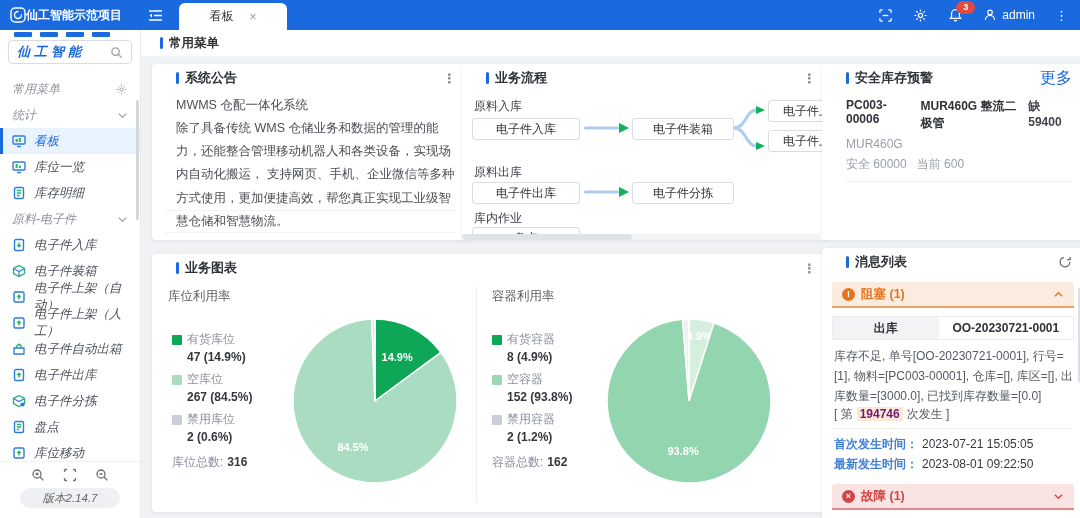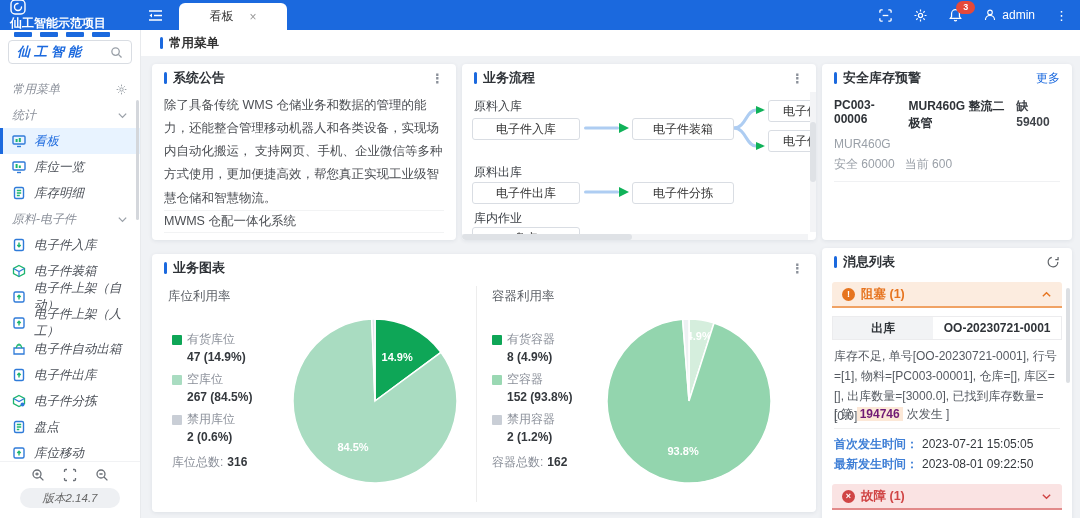--- a/index.html
+++ b/index.html
@@ -1,19 +1,19 @@
 <!DOCTYPE html>
 <html><head>
 <meta charset="utf-8">
 <style>
   html,body{margin:0;padding:0;background:#e7e9ec;font-family:"Liberation Sans","DejaVu Sans",sans-serif;}
   .stage{position:relative;width:1080px;height:518px;background:#f0f2f5;overflow:hidden;}
   
   .topbar{position:absolute;left:0;top:0;right:0;height:30px;background:#1b69de;display:flex;align-items:center;z-index:30;}
-  .logo{width:140px;display:flex;padding-left:10px;box-sizing:border-box;color:#fff;font-size:12px;font-weight:bold;flex-direction:column;}
+  .logo{width:140px;display:flex;align-items:center;padding-left:10px;box-sizing:border-box;color:#fff;font-size:12px;font-weight:bold;}
   .collapse{margin-left:8px;cursor:pointer;display:flex;align-items:center;}
   .tab{margin-left:16px;align-self:flex-end;height:27px;width:108px;background:#fff;border-radius:6px 6px 0 0;display:flex;align-items:center;justify-content:center;gap:16px;font-size:12px;color:#333;cursor:pointer;}
   .tabx{color:#999;font-size:12px;cursor:pointer;}
   .topicons{margin-left:auto;display:flex;align-items:center;gap:20px;padding-right:12px;color:#fff;}
   .bellwrap{position:relative;display:flex;}
   .badge{position:absolute;top:-7px;left:8px;background:#e5493a;color:#fff;font-size:9px;height:13px;min-width:13px;padding:0 3px;border-radius:8px;line-height:13px;text-align:center;font-weight:bold;}
   .adminbox{display:flex;align-items:center;gap:5px;font-size:12px;cursor:pointer;}
   .vdots{font-size:13px;cursor:pointer;}
   
   .sidebar{position:absolute;left:0;top:30px;bottom:0;width:140px;background:#fff;border-right:1px solid #e8eaed;z-index:20;font-style:italic;}
@@ -29,24 +29,24 @@
   .sel{background:#e8f3ff;color:#1b69de;border-left:3px solid #1b69de;padding-left:9px;}
   .mi{width:14px;height:14px;flex:0 0 14px;}
   .sscroll{position:absolute;right:1px;top:70px;width:3px;height:120px;background:#d4d7dc;border-radius:2px;}
   .sfooter{position:absolute;left:0;right:0;bottom:0;height:56px;background:#fff;border-top:1px solid #f1f2f4;}
   .ficons{display:flex;justify-content:space-around;align-items:center;padding:6px 22px 0 22px;}
   .vpill{margin:6px auto 0 auto;width:100px;height:20px;background:#eef0f3;border-radius:10px;color:#666;font-size:11.5px;text-align:center;line-height:20px;}
   
   .main{position:absolute;left:140px;top:30px;right:0;bottom:0;background:#f0f2f5;overflow:hidden;}
   .band{position:absolute;left:0;top:0;right:0;height:26px;background:#fff;display:flex;align-items:center;gap:6px;padding-left:20px;font-size:12.5px;font-weight:bold;color:#333;}
   .accent{width:3px;height:12px;background:#1b69de;border-radius:2px;}
-  .card{position:absolute;background:#fff;border-radius:4px;box-shadow:0 1px 4px rgba(15,35,70,.08);}
+  .card{position:absolute;background:#fff;border-radius:4px;box-shadow:0 1px 4px rgba(15,35,70,.08);padding-left:12px;}
   .chead{height:28px;display:flex;align-items:center;gap:6px;padding:0 12px;font-size:13px;font-weight:bold;color:#2f3338;}
   .dots{margin-left:auto;color:#8a8f99;font-size:13px;cursor:pointer;}
-  .morelink{margin-left:auto;color:#1b69de;font-size:12px;font-weight:normal;cursor:pointer;}
+  .morelink{margin-left:auto;color:#1b69de;font-size:16px;font-weight:normal;cursor:pointer;}
   
   .anbody{padding:2px 12px 0 12px;font-size:12.5px;color:#4c4f54;line-height:1.85;}
   .andiv{position:absolute;left:12px;right:12px;height:1px;background:#f2f3f4;}
   
   .flowcard{overflow:hidden;}
   .flabel{position:absolute;font-size:12px;font-weight:normal;color:#3c4046;}
   .fbox{position:absolute;height:20px;line-height:20px;text-align:center;border:1px solid #d9dde3;border-radius:3px;font-size:12px;color:#333;background:#fff;white-space:nowrap;overflow:hidden;}
   .htrack{position:absolute;left:0;right:8px;bottom:0;height:6px;background:#f3f4f6;}
   .hthumb{position:absolute;left:0;bottom:0;width:170px;height:6px;background:#dfe2e6;border-radius:3px;}
   .vtrack{position:absolute;right:0;top:28px;bottom:8px;width:6px;background:#f3f4f6;}
@@ -293,22 +293,22 @@
       <span>常用菜单</span>
     </div>
 
     <div class="card" style="left:12px;top:34px;width:304px;height:176px;">
       <div class="chead">
         <span class="accent"></span>
         <span>系统公告</span>
         <span class="dots">⋮</span>
       </div>
       <div class="anbody">
+        <div>MWMS 仓配一体化系统</div>
         <div>除了具备传统 WMS 仓储业务和数据的管理的能力，还能整合管理移动机器人和各类设备，实现场内自动化搬运， 支持网页、手机、企业微信等多种方式使用，更加便捷高效，帮您真正实现工业级智慧仓储和智慧物流。</div>
-        <div>MWMS 仓配一体化系统</div>
       </div>
       <div class="andiv" style="top:146px;"></div>
       <div class="andiv" style="top:168px;"></div>
     </div>
 
     <div class="card flowcard" style="left:322px;top:34px;width:354px;height:176px;">
       <div class="chead">
         <span class="accent"></span>
         <span>业务流程</span>
         <span class="dots">⋮</span>

